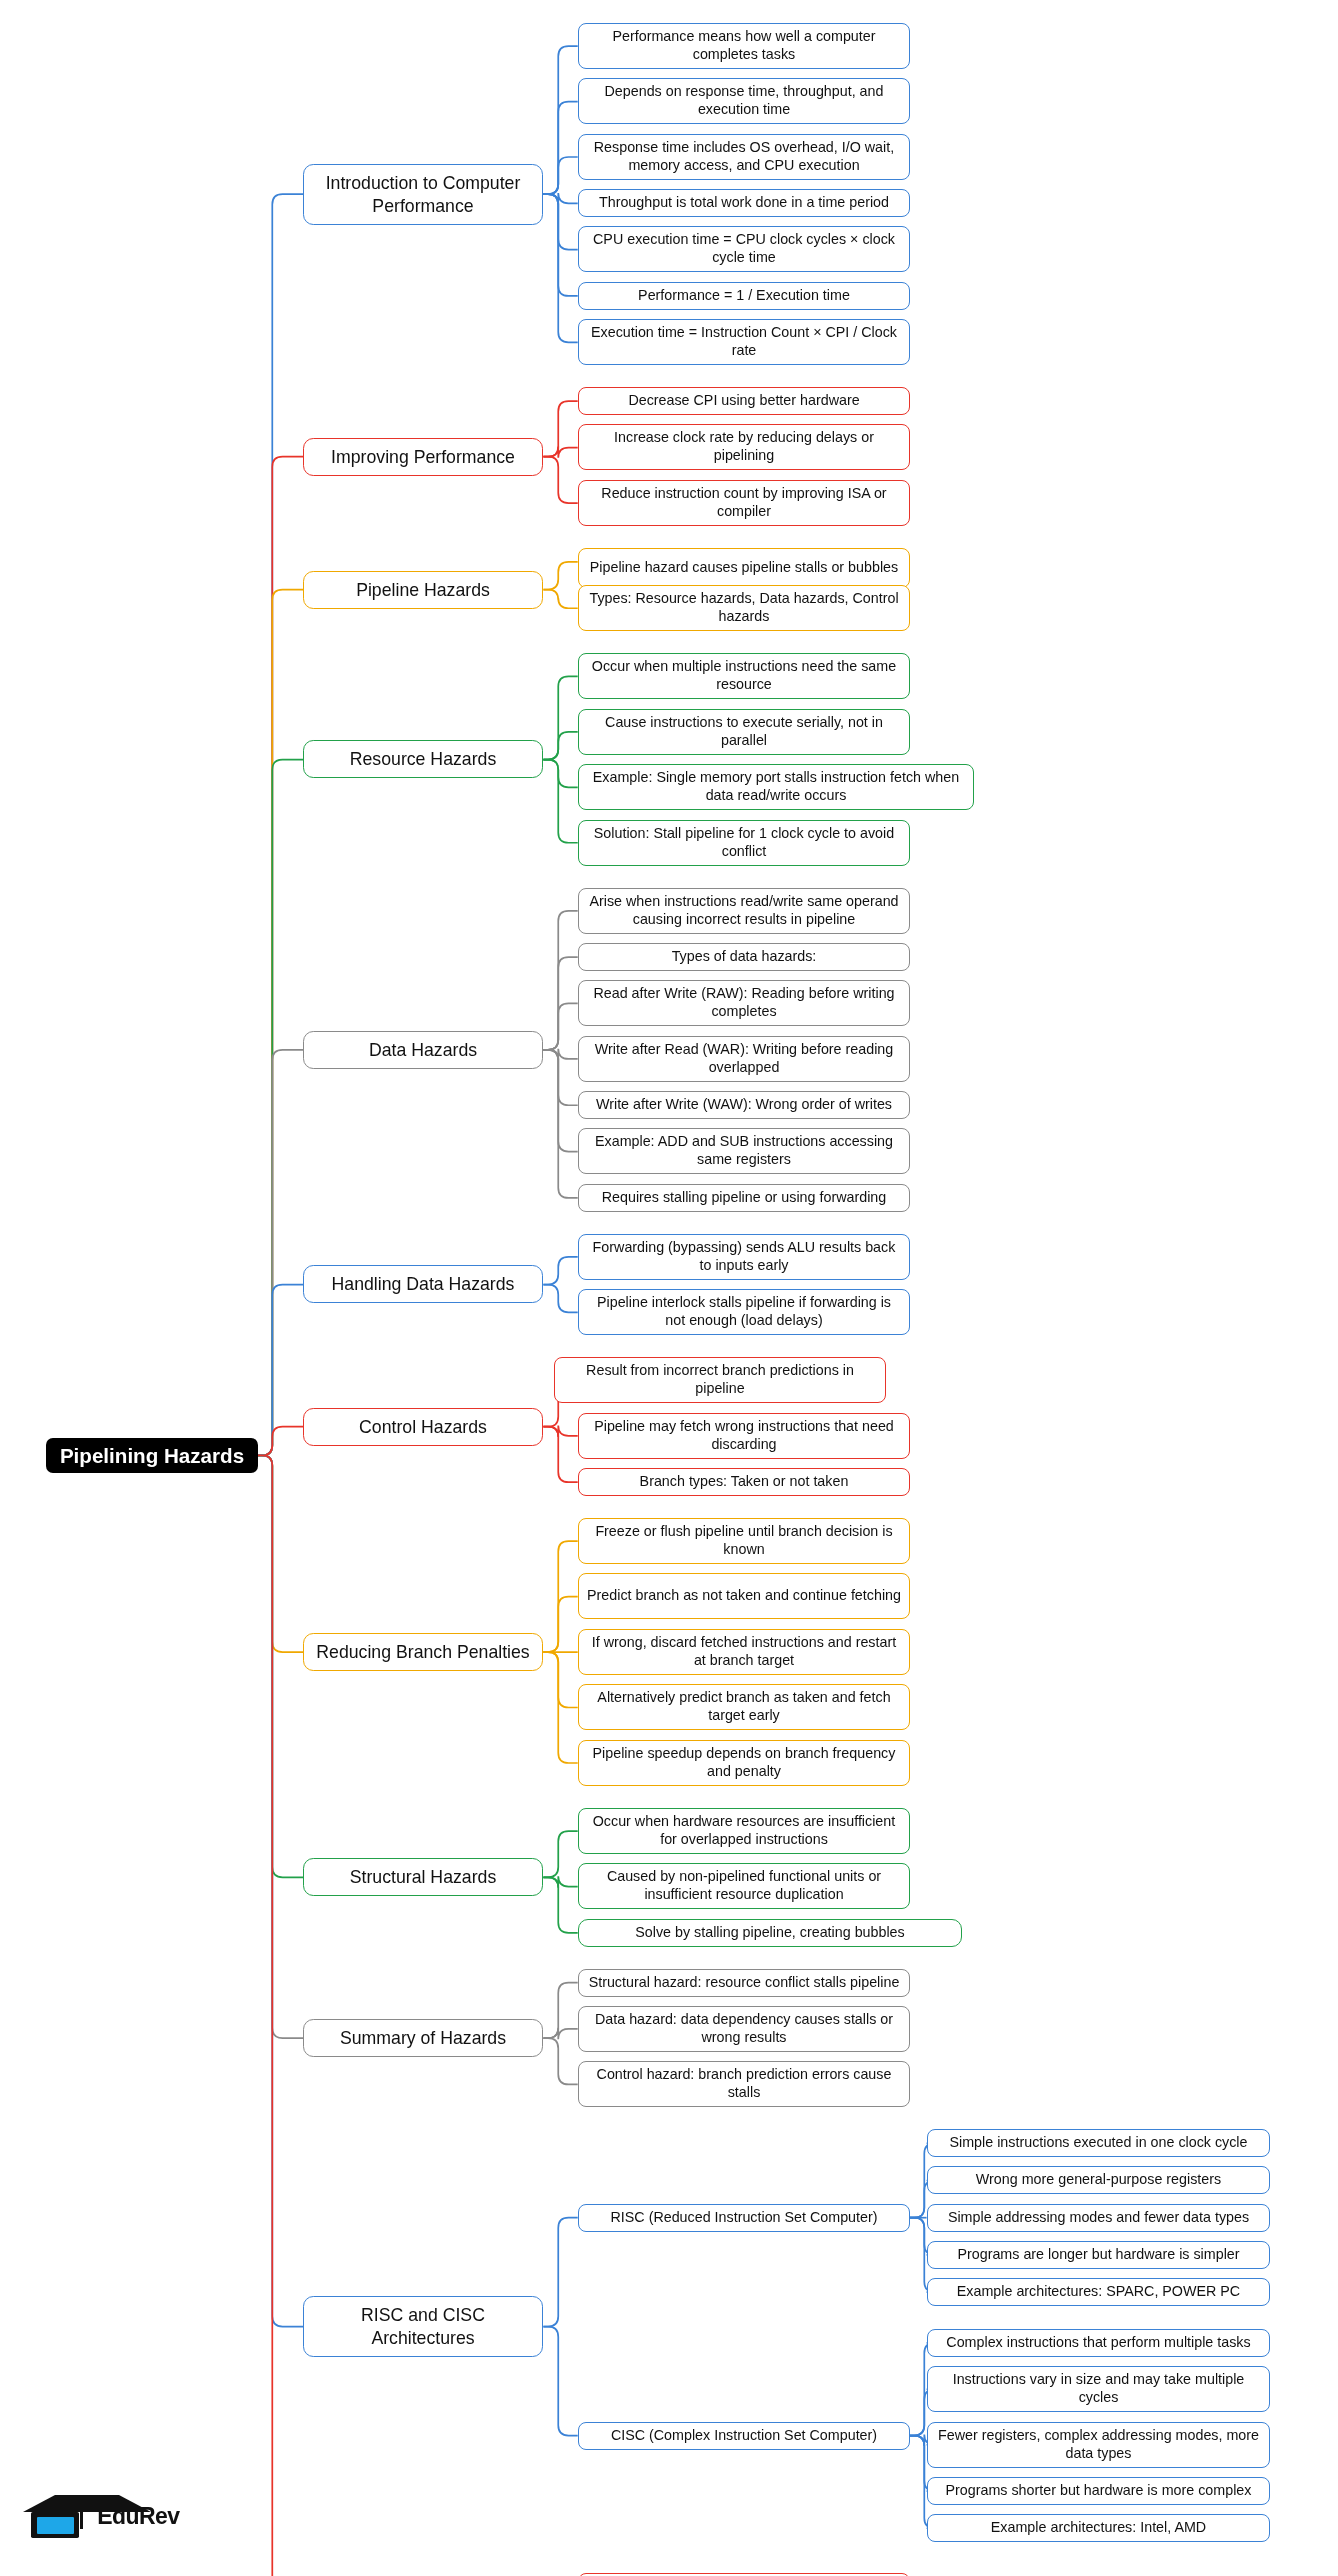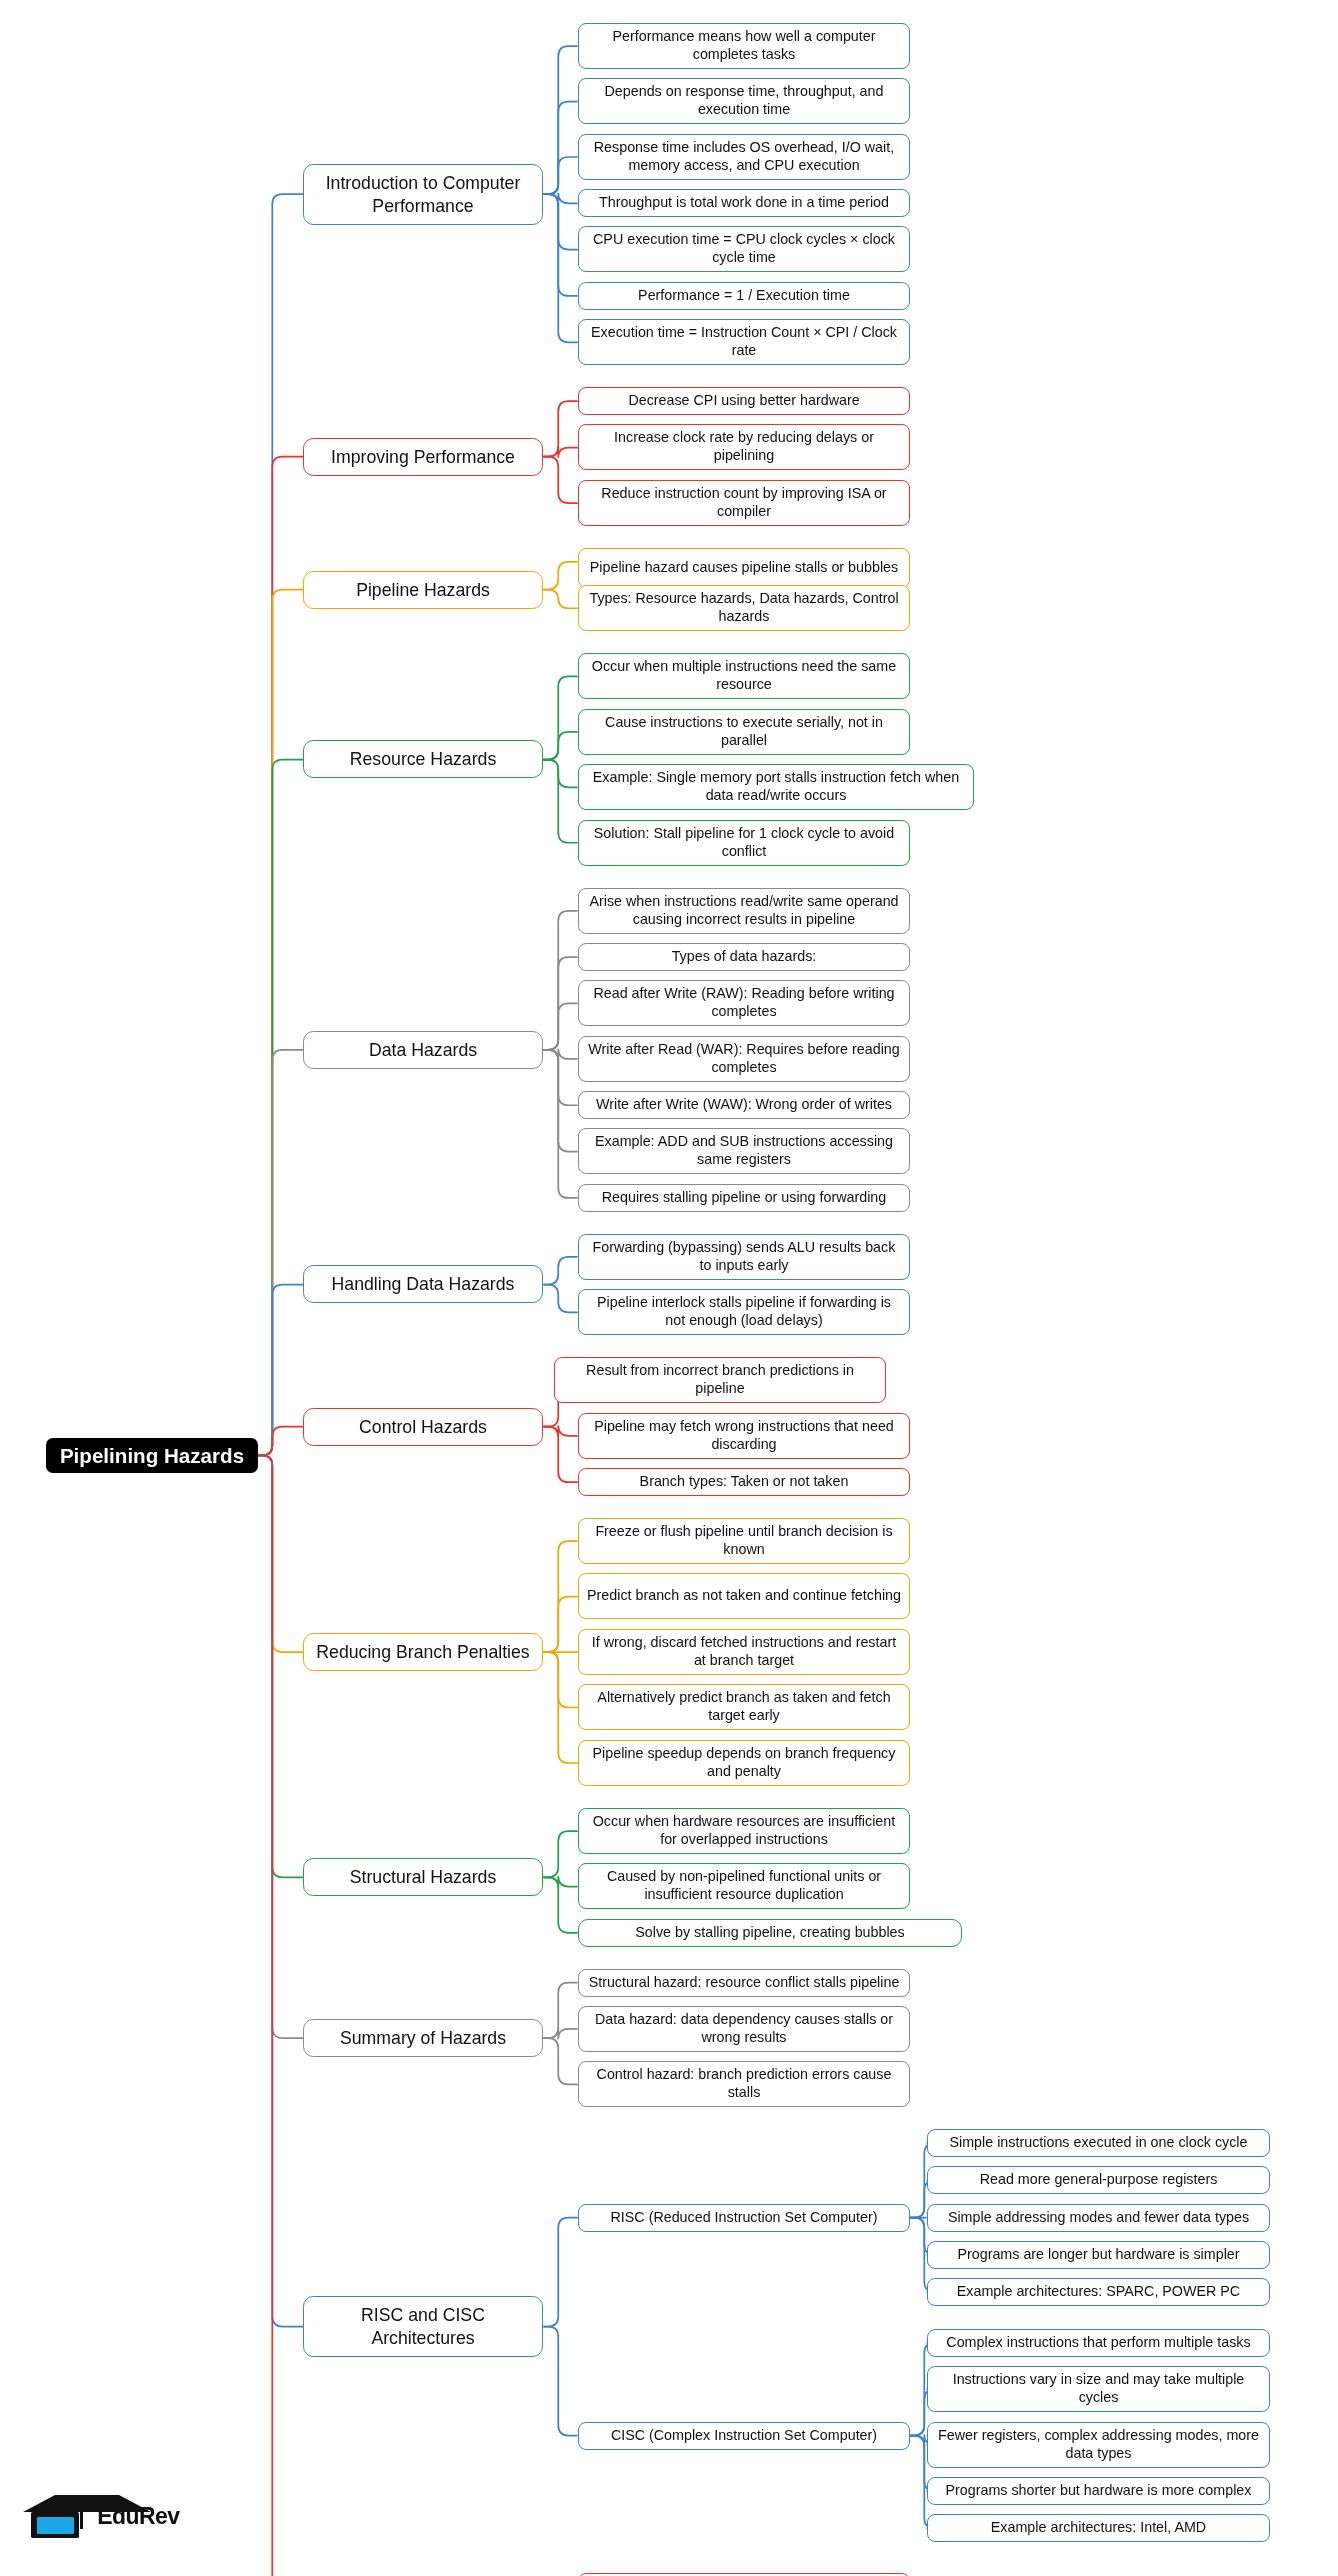--- a/index.html
+++ b/index.html
@@ -185,21 +185,21 @@
       <div class="node l2 c-gray" style="left: 578px; top: 888px; width: 332px; height: 46px;">
         <span class="txt">Arise when instructions read/write same operand causing incorrect results in pipeline</span>
       </div>
       <div class="node l2 c-gray" style="left: 578px; top: 943px; width: 332px; height: 28px;">
         <span class="txt">Types of data hazards:</span>
       </div>
       <div class="node l2 c-gray" style="left: 578px; top: 980px; width: 332px; height: 46px;">
         <span class="txt">Read after Write (RAW): Reading before writing completes</span>
       </div>
       <div class="node l2 c-gray" style="left: 578px; top: 1036px; width: 332px; height: 46px;">
-        <span class="txt">Write after Read (WAR): Requires before reading completes</span>
+        <span class="txt">Write after Read (WAR): Writing before reading overlapped</span>
       </div>
       <div class="node l2 c-gray" style="left: 578px; top: 1091px; width: 332px; height: 28px;">
         <span class="txt">Write after Write (WAW): Wrong order of writes</span>
       </div>
       <div class="node l2 c-gray" style="left: 578px; top: 1128px; width: 332px; height: 46px;">
         <span class="txt">Example: ADD and SUB instructions accessing same registers</span>
       </div>
       <div class="node l2 c-gray" style="left: 578px; top: 1184px; width: 332px; height: 28px;">
         <span class="txt">Requires stalling pipeline or using forwarding</span>
       </div>
@@ -266,21 +266,21 @@
       <div class="node l2 c-gray" style="left: 578px; top: 2061px; width: 332px; height: 46px;">
         <span class="txt">Control hazard: branch prediction errors cause stalls</span>
       </div>
       <div class="node l2 c-blue" style="left: 578px; top: 2204px; width: 332px; height: 28px;">
         <span class="txt">RISC (Reduced Instruction Set Computer)</span>
       </div>
       <div class="node l3 c-blue" style="left: 927px; top: 2129px; width: 343px; height: 28px;">
         <span class="txt">Simple instructions executed in one clock cycle</span>
       </div>
       <div class="node l3 c-blue" style="left: 927px; top: 2166px; width: 343px; height: 28px;">
-        <span class="txt">Read more general-purpose registers</span>
+        <span class="txt">Wrong more general-purpose registers</span>
       </div>
       <div class="node l3 c-blue" style="left: 927px; top: 2204px; width: 343px; height: 28px;">
         <span class="txt">Simple addressing modes and fewer data types</span>
       </div>
       <div class="node l3 c-blue" style="left: 927px; top: 2241px; width: 343px; height: 28px;">
         <span class="txt">Programs are longer but hardware is simpler</span>
       </div>
       <div class="node l3 c-blue" style="left: 927px; top: 2278px; width: 343px; height: 28px;">
         <span class="txt">Example architectures: SPARC, POWER PC</span>
       </div>

